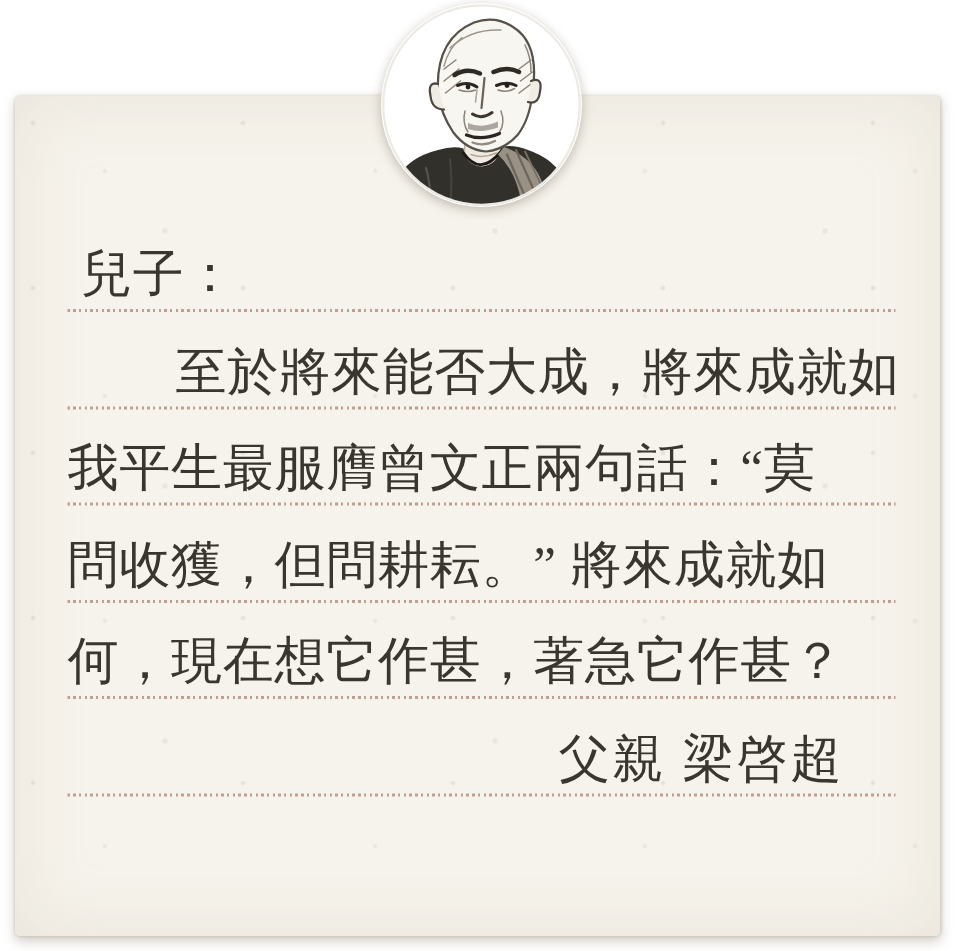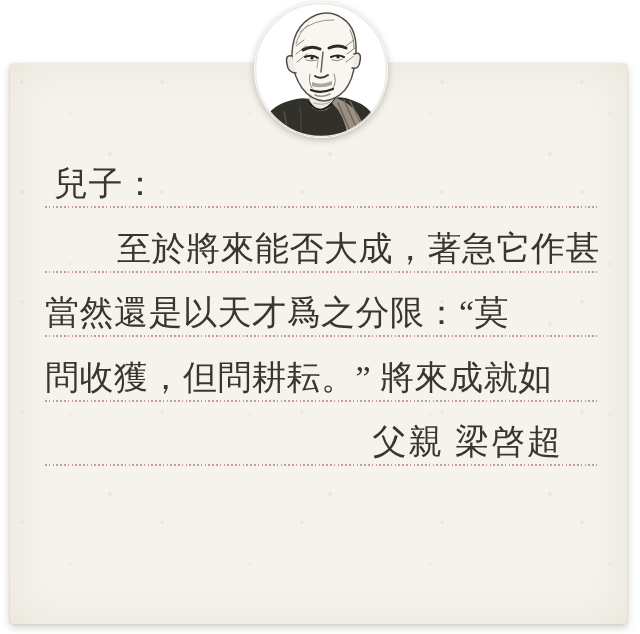--- a/index.html
+++ b/index.html
@@ -73,23 +73,24 @@
   .signature{justify-content:flex-end;padding-right:34px;letter-spacing:2px;text-align:right;}
 </style>
 </head>
 <body>
 
 <div class="stage">
 
   <div class="paper">
     <div class="text-area">
       <div class="line salutation">兒子：</div>
-      <div class="line indent">至於將來能否大成，著急它作甚</div>
-      <div class="line">當然還是以天才爲之分限：“莫</div>
+      <div class="line indent">至於將來能否大成，將來成就如</div>
+      <div class="line">我平生最服膺曾文正兩句話：“莫</div>
       <div class="line">問收獲，但問耕耘。” 將來成就如</div>
+      <div class="line">何，現在想它作甚，著急它作甚？</div>
       <div class="line signature">父親 梁啓超</div>
     </div>
   </div>
 
   <div class="portrait">
     <svg viewBox="0 0 134 136">
       <defs>
         <clipPath id="pc">
             <ellipse cx="67" cy="68" rx="66" ry="67"></ellipse>
           </clipPath>

